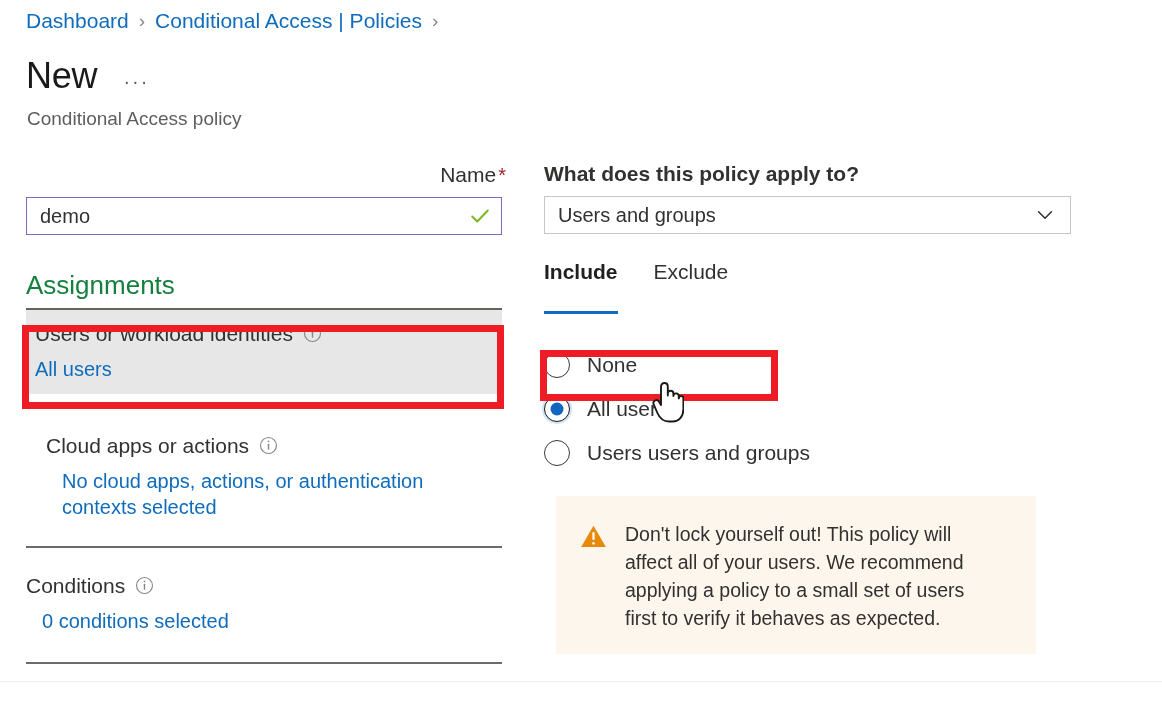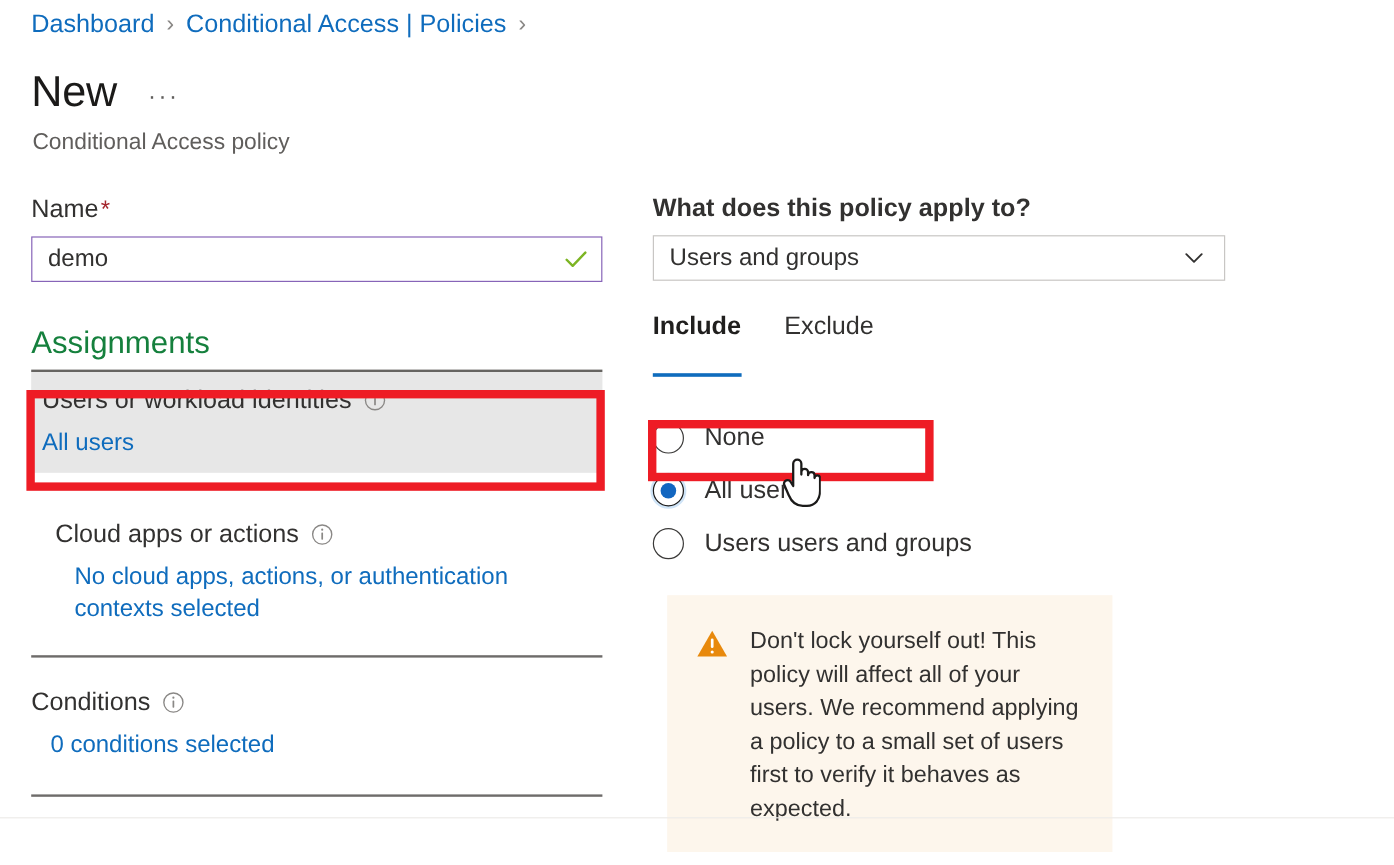--- a/index.html
+++ b/index.html
@@ -83,20 +83,21 @@
     left: 26px;
     top: 162px;
     width: 480px;
   }
 
   .field-label {
     font-size: 21px;
     line-height: 26px;
     color: #323130;
     margin-bottom: 9px;
+    text-align: right;
   }
   .req-star {
     color: #a4262c;
     font-size: 20px;
     margin-left: 2px;
   }
 
   .name-input-wrap {
     position: relative;
     width: 476px;
@@ -191,21 +192,21 @@
   }
   .right-label {
     font-size: 21px;
     line-height: 27px;
     color: #323130;
     margin-bottom: 9px;
     font-weight: bold;
   }
   .select-wrap {
     position: relative;
-    width: 477px;
+    width: 527px;
     height: 38px;
     border: 1px solid #c8c6c4;
     background: #ffffff;
     display: flex;
     align-items: center;
     cursor: pointer;
   }
   .select-value {
     font-size: 20px;
     color: #323130;
@@ -279,21 +280,21 @@
     font-size: 21px;
     line-height: 26px;
     color: #323130;
   }
 
   
   .warn-box {
     position: absolute;
     left: 556px;
     top: 496px;
-    width: 371px;
+    width: 480px;
     min-height: 158px;
     background: #fdf6ec;
     display: flex;
     padding: 24px 22px 22px 24px;
   }
   .warn-icon {
     width: 27px;
     height: 27px;
     flex: 0 0 auto;
     margin-top: 3px;

